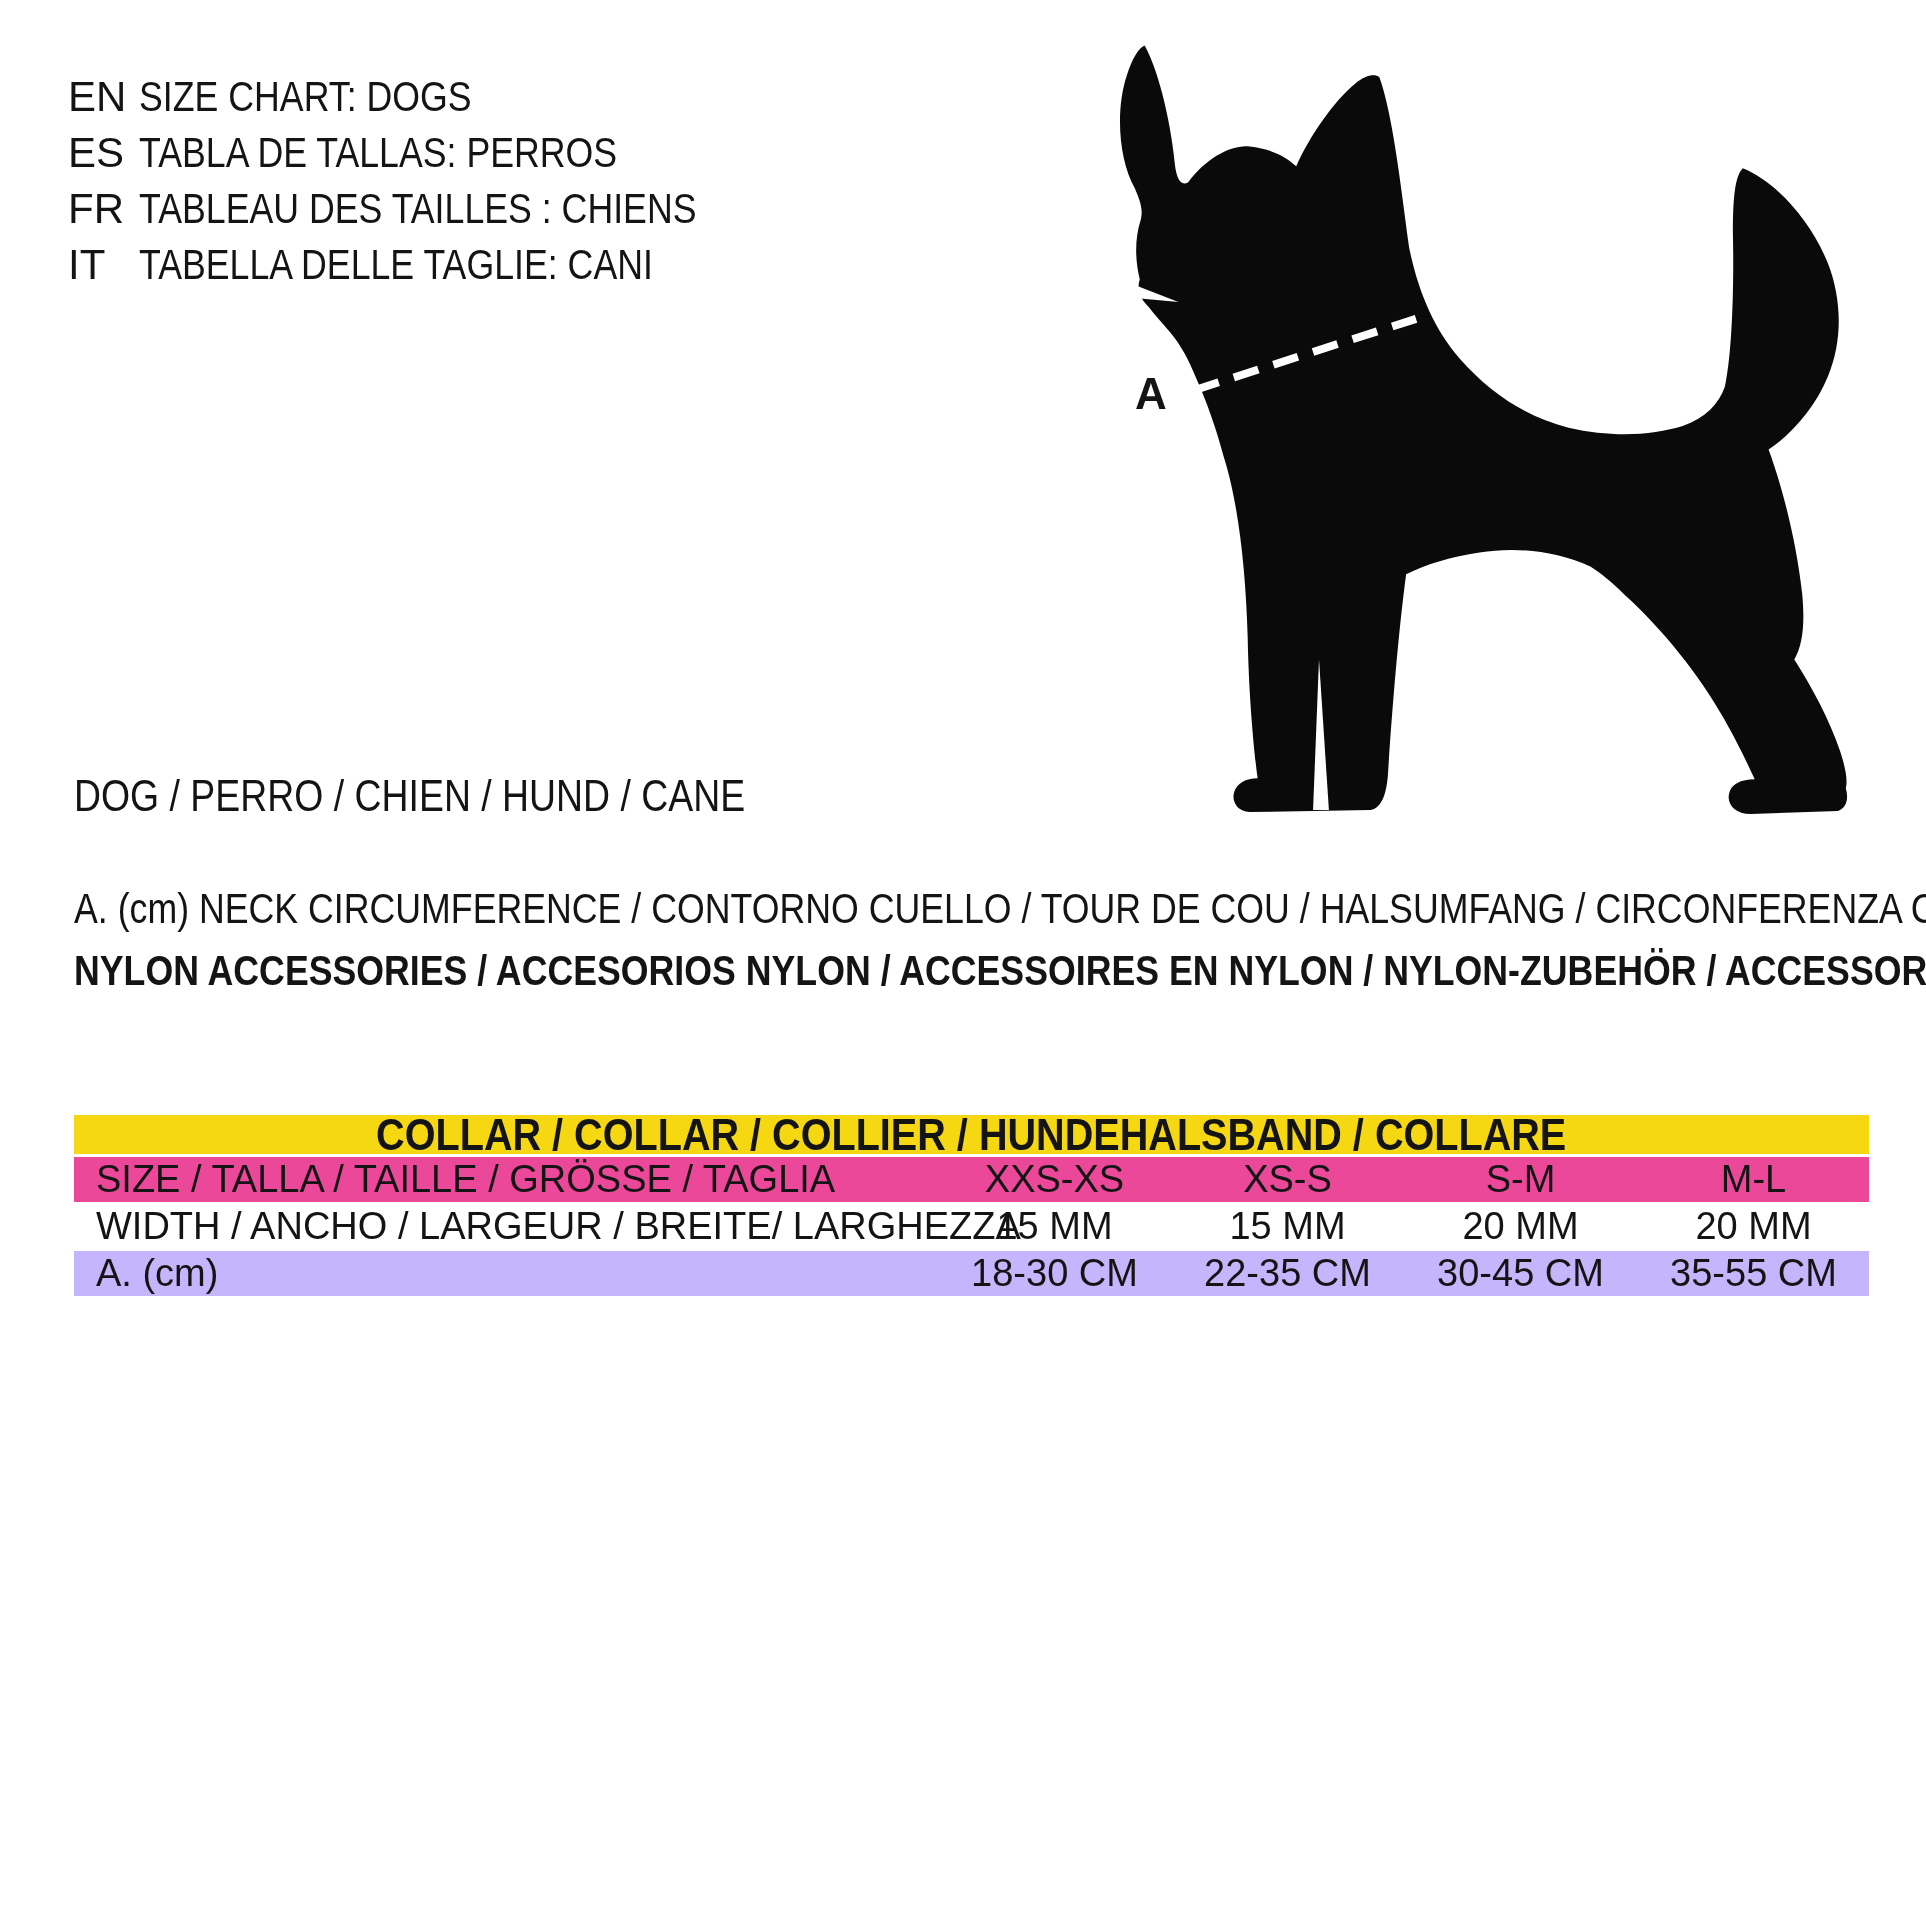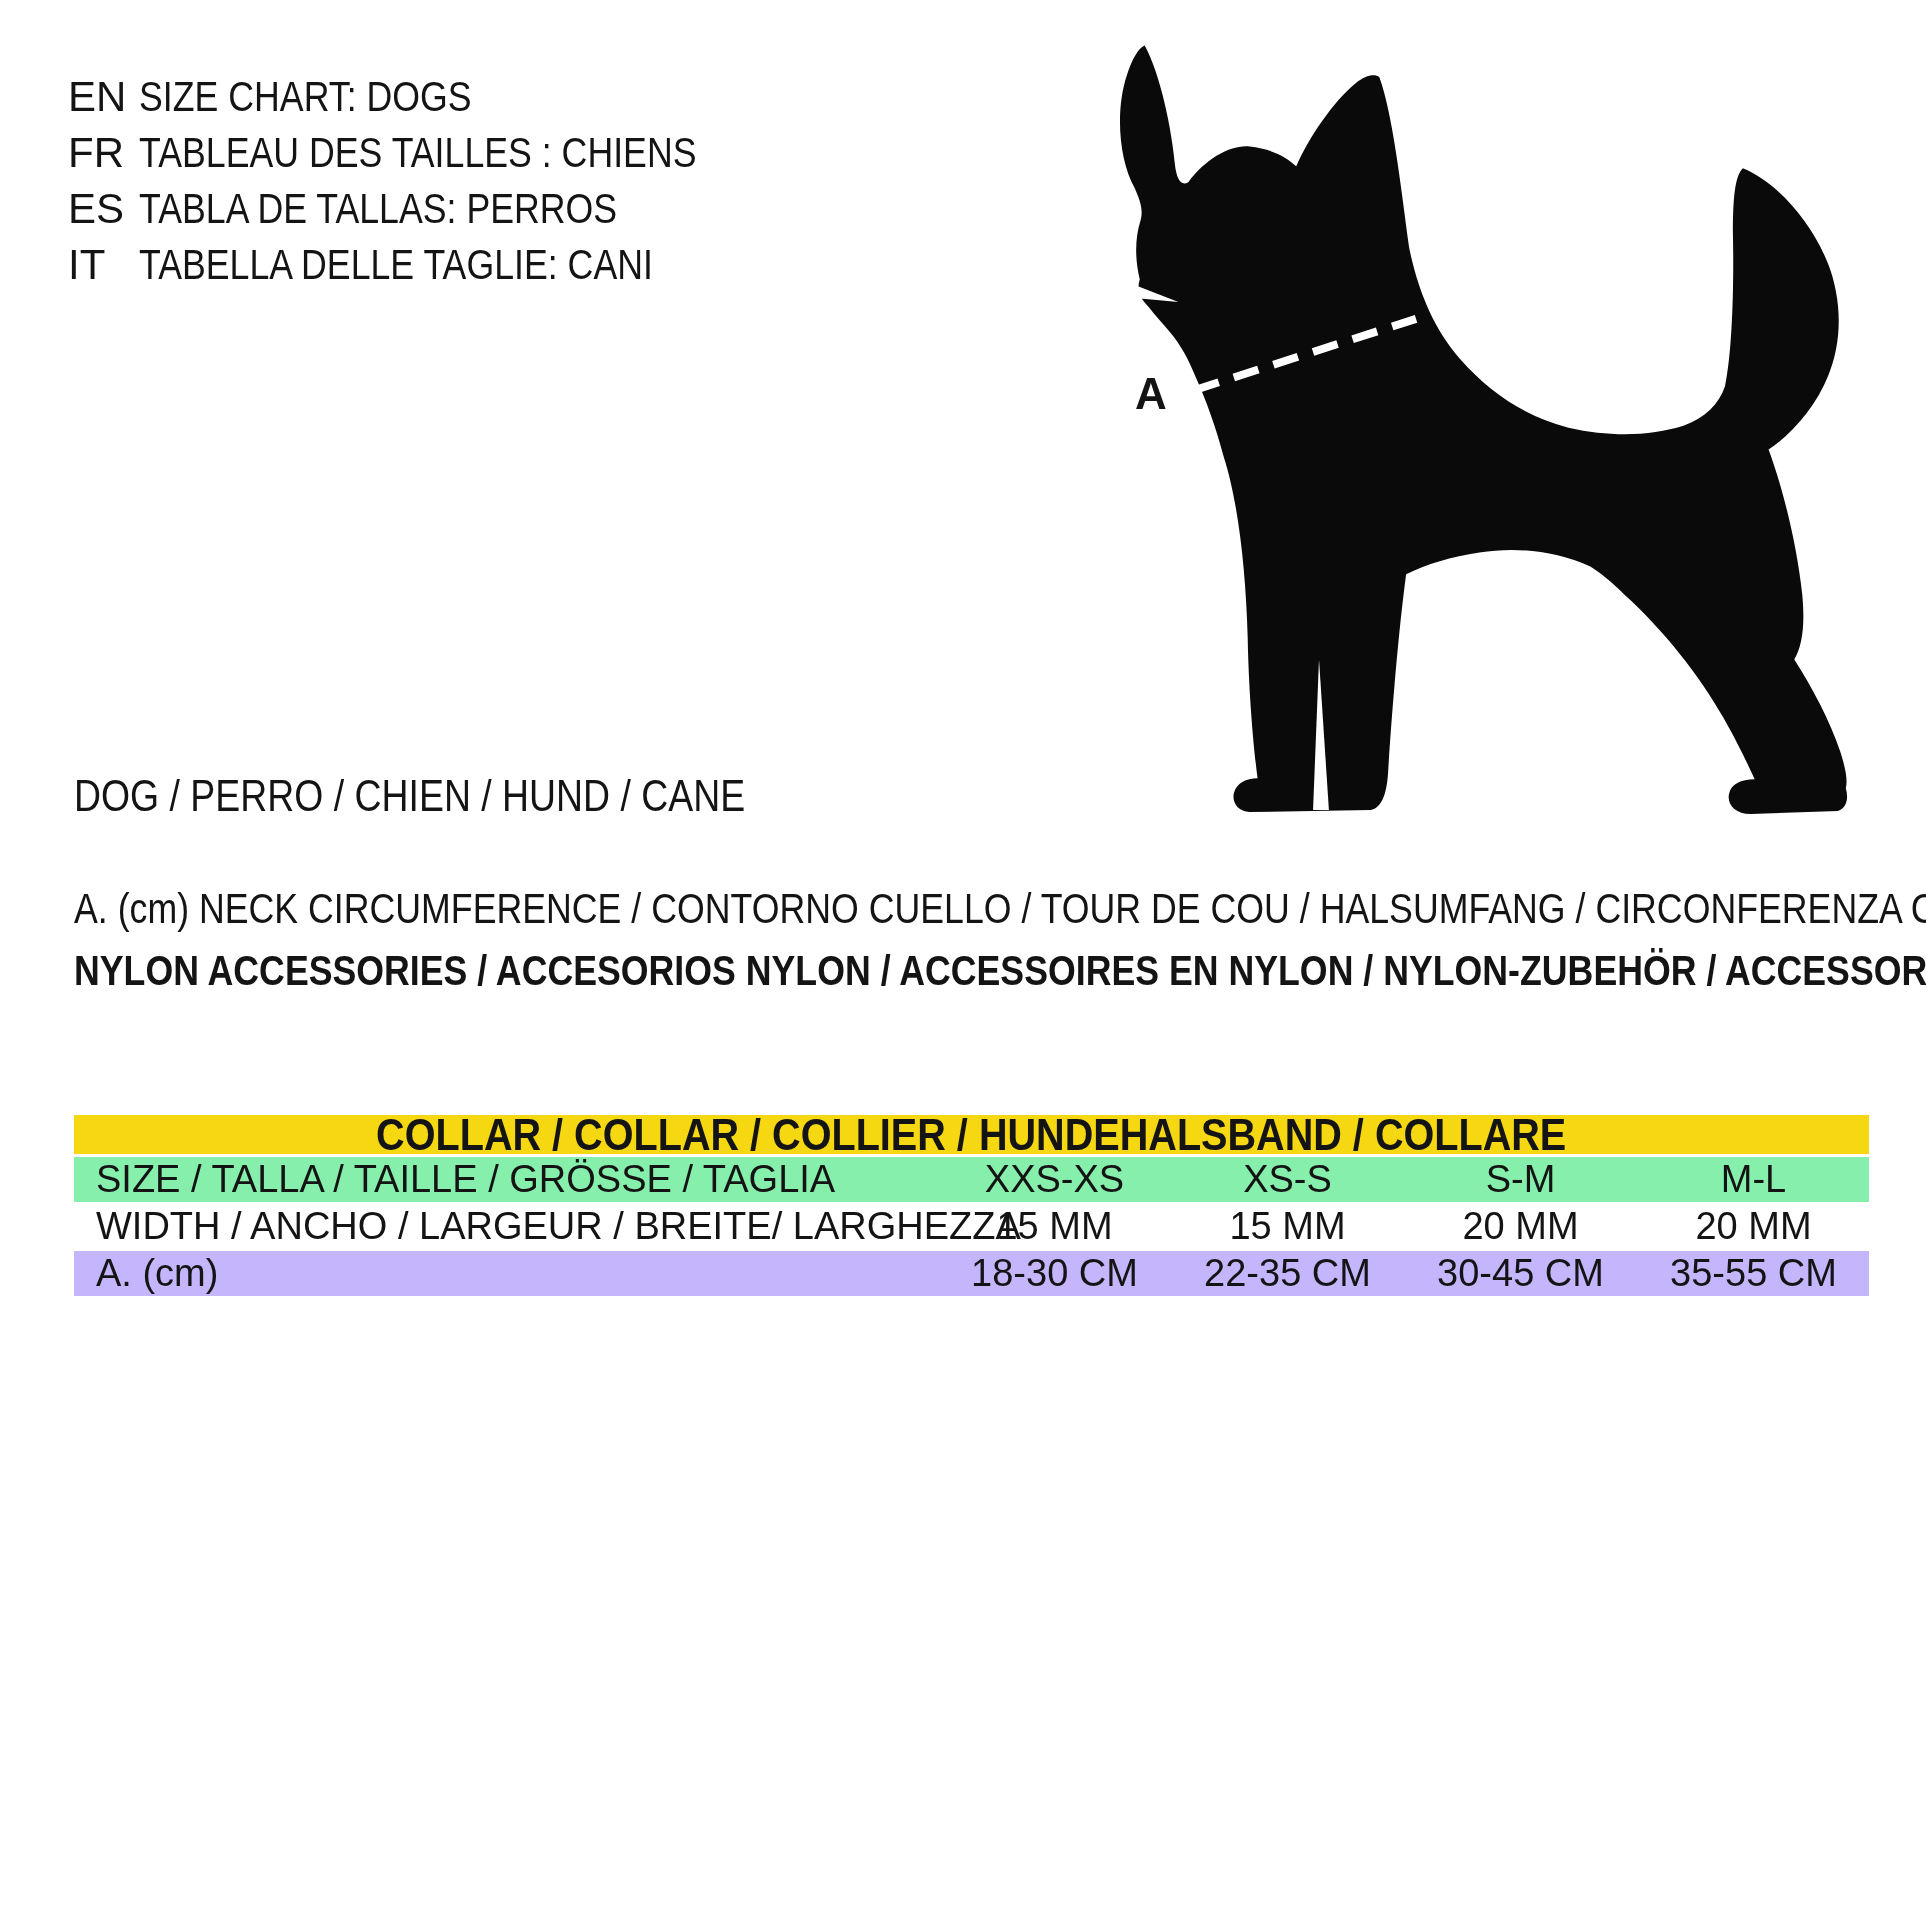--- a/index.html
+++ b/index.html
@@ -49,26 +49,26 @@
 <body>
 
 <div class="page">
 
   <div class="lang-block">
     <div class="lang-row">
       <span class="lang-code">EN</span>
       <span class="lang-title cond">SIZE CHART: DOGS</span>
     </div>
     <div class="lang-row">
+      <span class="lang-code">ES</span>
+      <span class="lang-title cond">TABLA DE TALLAS: PERROS</span>
+    </div>
+    <div class="lang-row">
       <span class="lang-code">FR</span>
       <span class="lang-title cond">TABLEAU DES TAILLES : CHIENS</span>
-    </div>
-    <div class="lang-row">
-      <span class="lang-code">ES</span>
-      <span class="lang-title cond">TABLA DE TALLAS: PERROS</span>
     </div>
     <div class="lang-row">
       <span class="lang-code">IT</span>
       <span class="lang-title cond">TABELLA DELLE TAGLIE: CANI</span>
     </div>
   </div>
 
   <svg class="dog-svg" viewBox="0 0 1946 1946" aria-hidden="true">
     <path class="silhouette" d="M 1151 282
              C 1146 262 1146 240 1152 222
@@ -125,21 +125,21 @@
   <div class="caption cond">DOG / PERRO / CHIEN / HUND / CANE</div>
 
   <div class="note cond">A. (cm) NECK CIRCUMFERENCE / CONTORNO CUELLO / TOUR DE COU / HALSUMFANG / CIRCONFERENZA COLLO</div>
   <div class="note-bold cond">NYLON ACCESSORIES / ACCESORIOS NYLON / ACCESSOIRES EN NYLON / NYLON-ZUBEHÖR / ACCESSORI IN NYLON</div>
 
   <div class="size-table">
     <div class="t-header" style="background: rgb(245, 215, 18);">
       <span class="cond-c">COLLAR / COLLAR / COLLIER / HUNDEHALSBAND / COLLARE</span>
     </div>
 
-    <div class="t-row" style="background: #86efac;">
+    <div class="t-row" style="background: #ec4899;">
       <div class="t-label">SIZE / TALLA / TAILLE / GRÖSSE / TAGLIA</div>
       <div class="t-val">XXS-XS</div>
       <div class="t-val">XS-S</div>
       <div class="t-val">S-M</div>
       <div class="t-val">M-L</div>
     </div>
 
     <div class="t-row" style="background: rgb(255, 255, 255);">
       <div class="t-label">WIDTH / ANCHO / LARGEUR / BREITE/ LARGHEZZA</div>
       <div class="t-val">15 MM</div>

